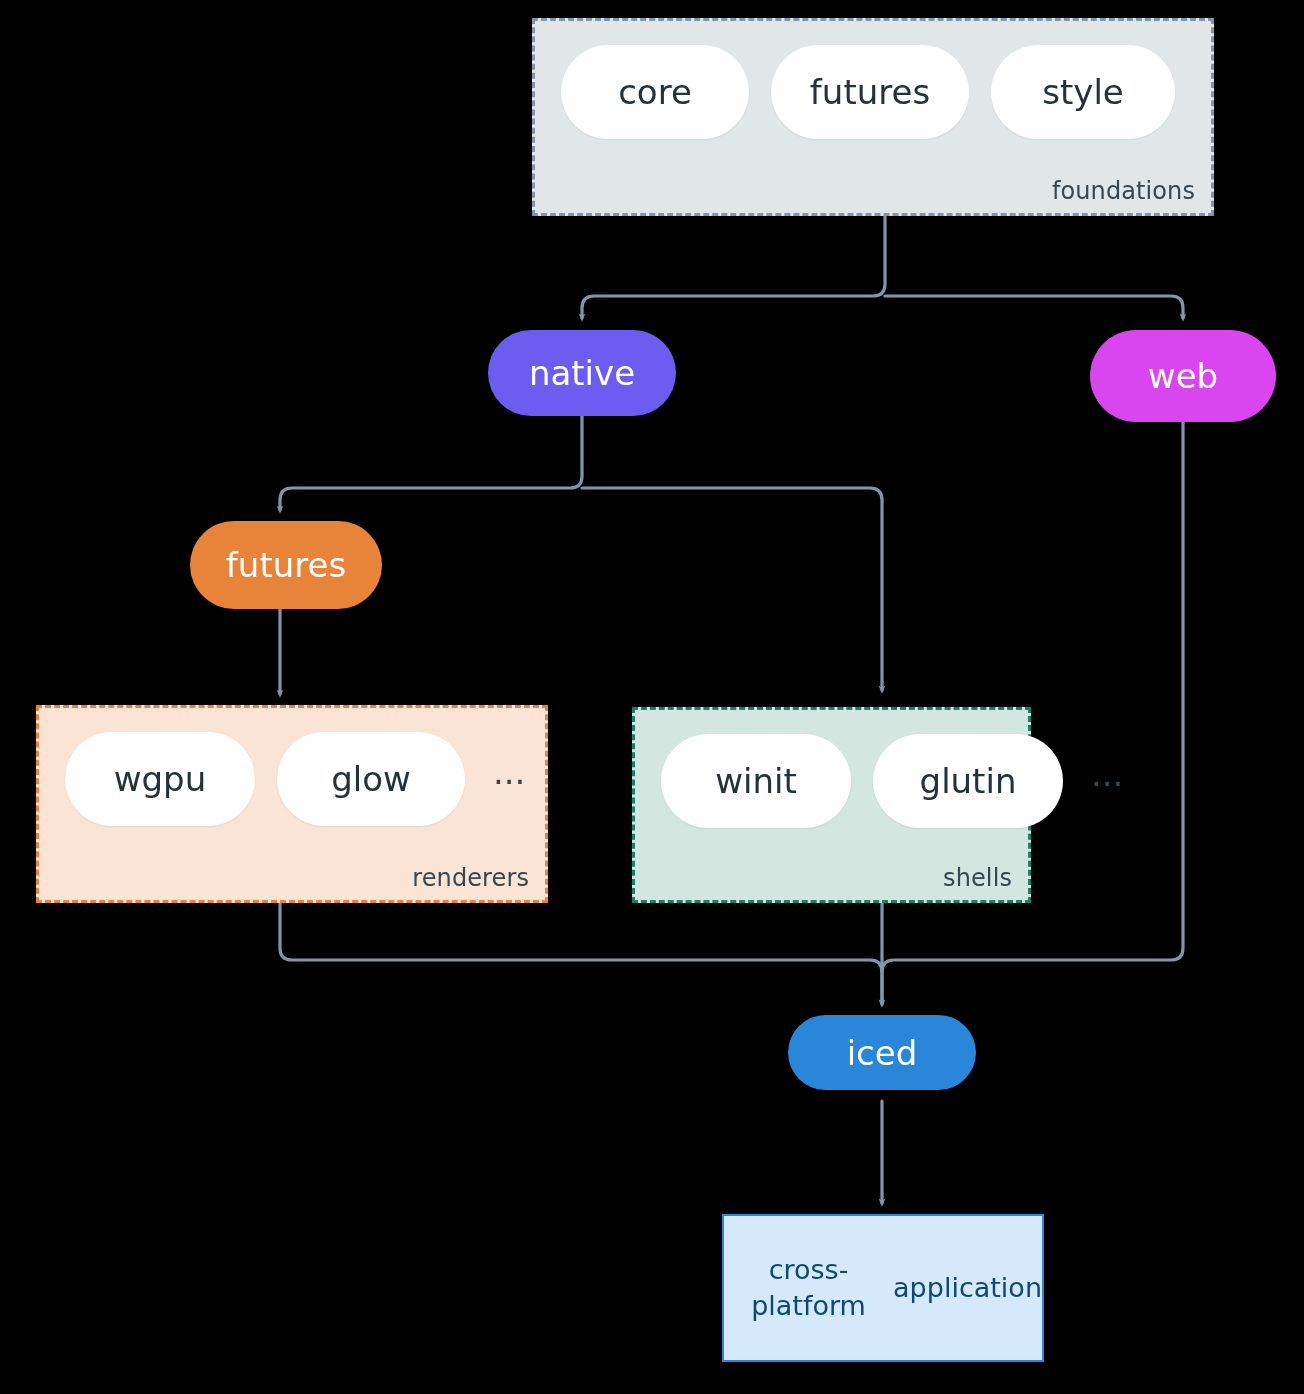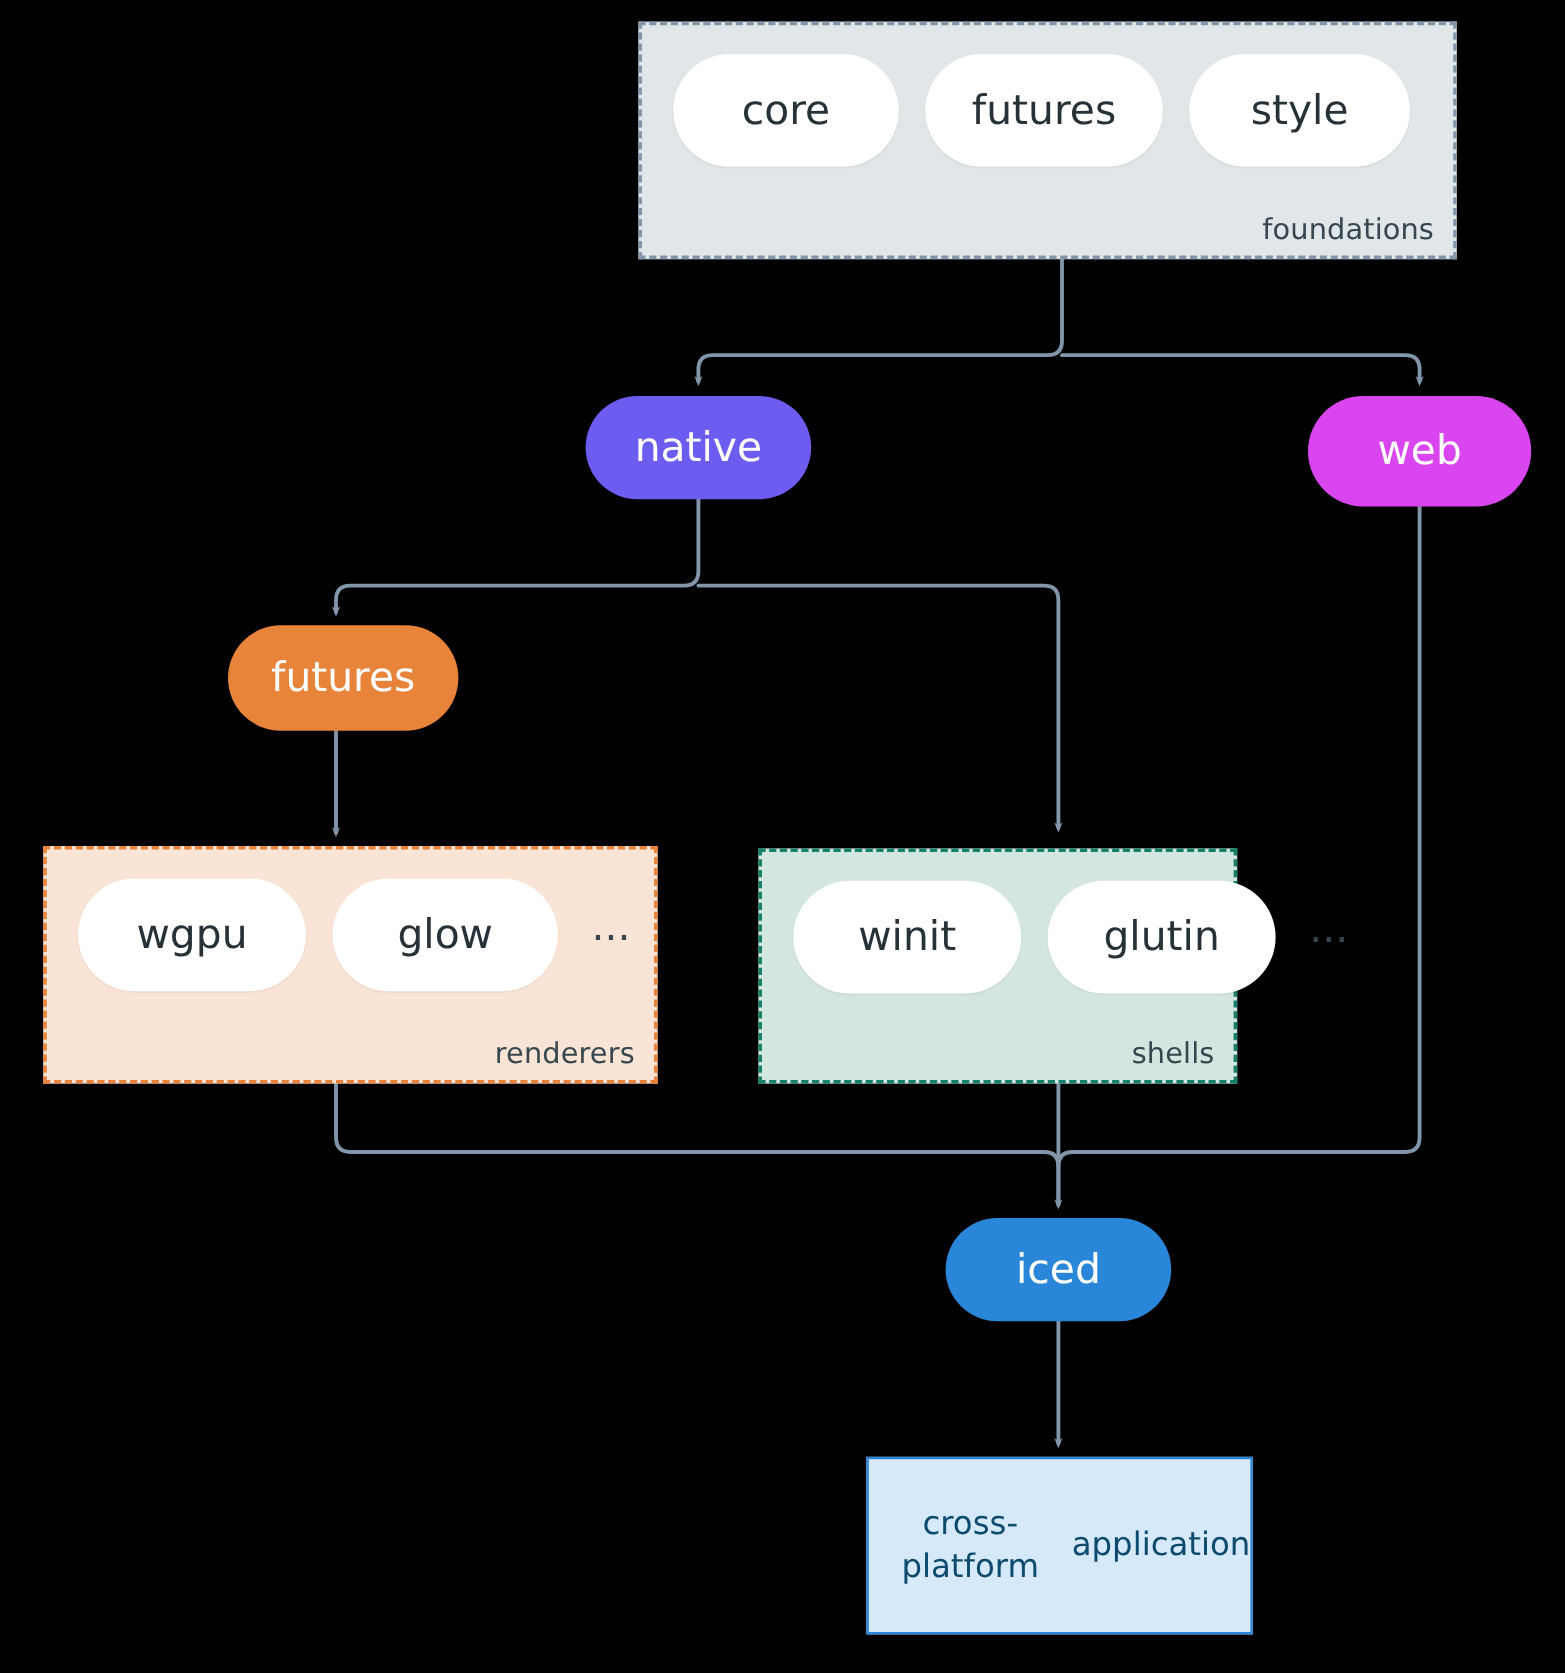--- a/index.html
+++ b/index.html
@@ -122,21 +122,21 @@
   }
   #node-web {
     left: 1090px; top: 330px; width: 186px; height: 92px;
     background: #d946ef;
   }
   #node-graphics {
     left: 190px; top: 521px; width: 192px; height: 88px;
     background: #e8833a;
   }
   #node-iced {
-    left: 788px; top: 1015px; width: 188px; height: 86px;
+    left: 788px; top: 1015px; width: 188px; height: 75px;
     background: #2a86d8;
   }
 
   
   #node-app {
     position: absolute;
     left: 722px;
     top: 1214px;
     width: 322px;
     height: 148px;

